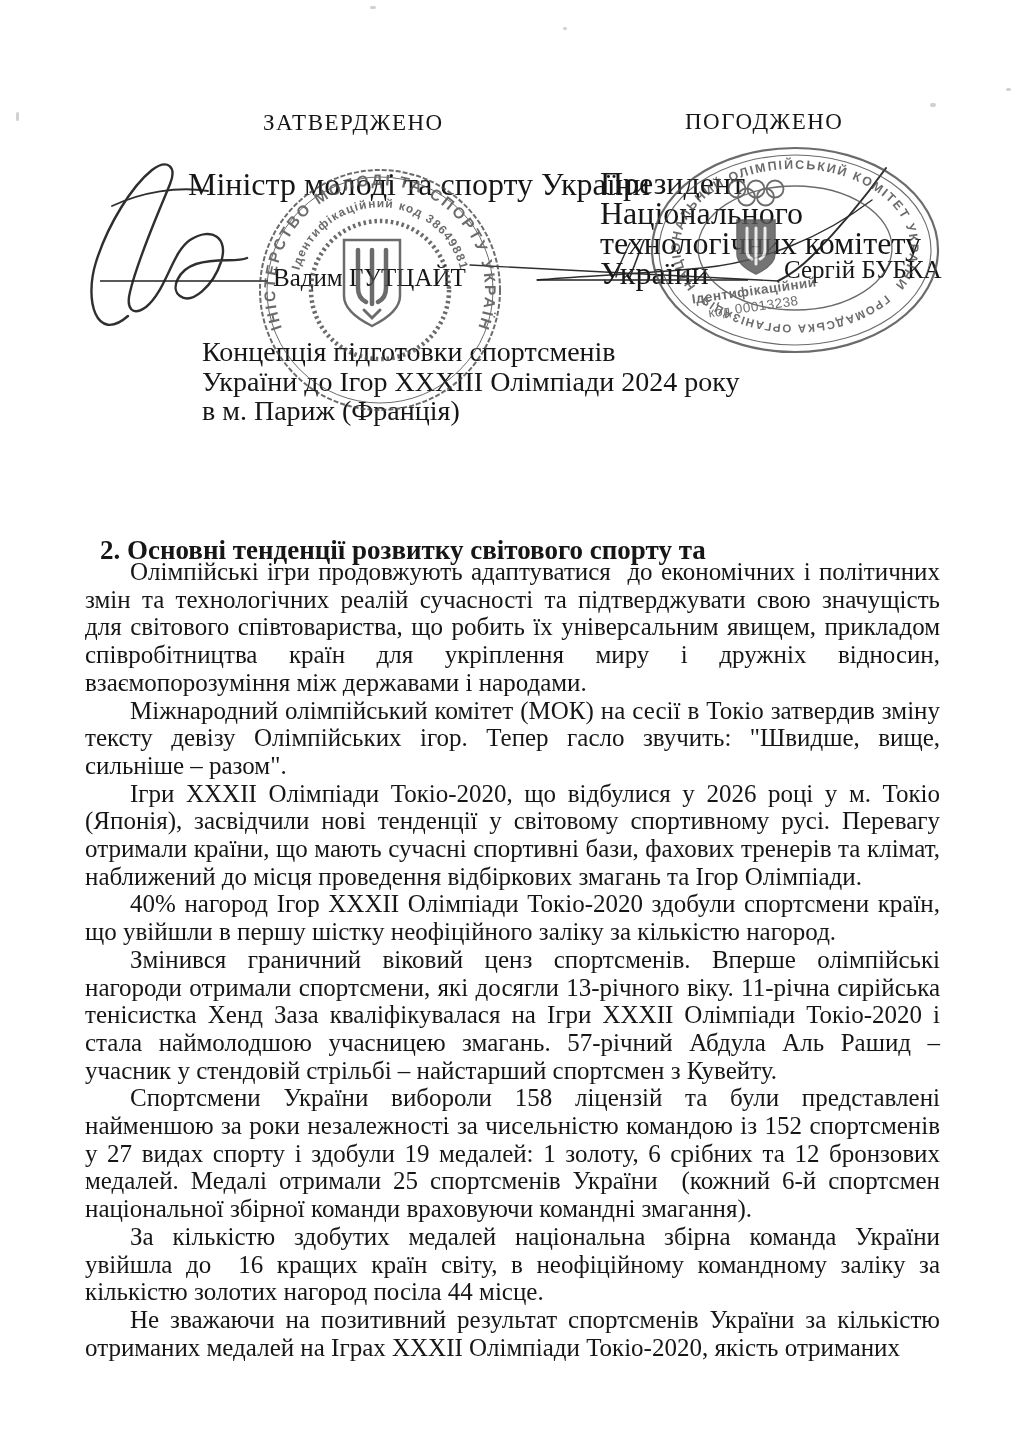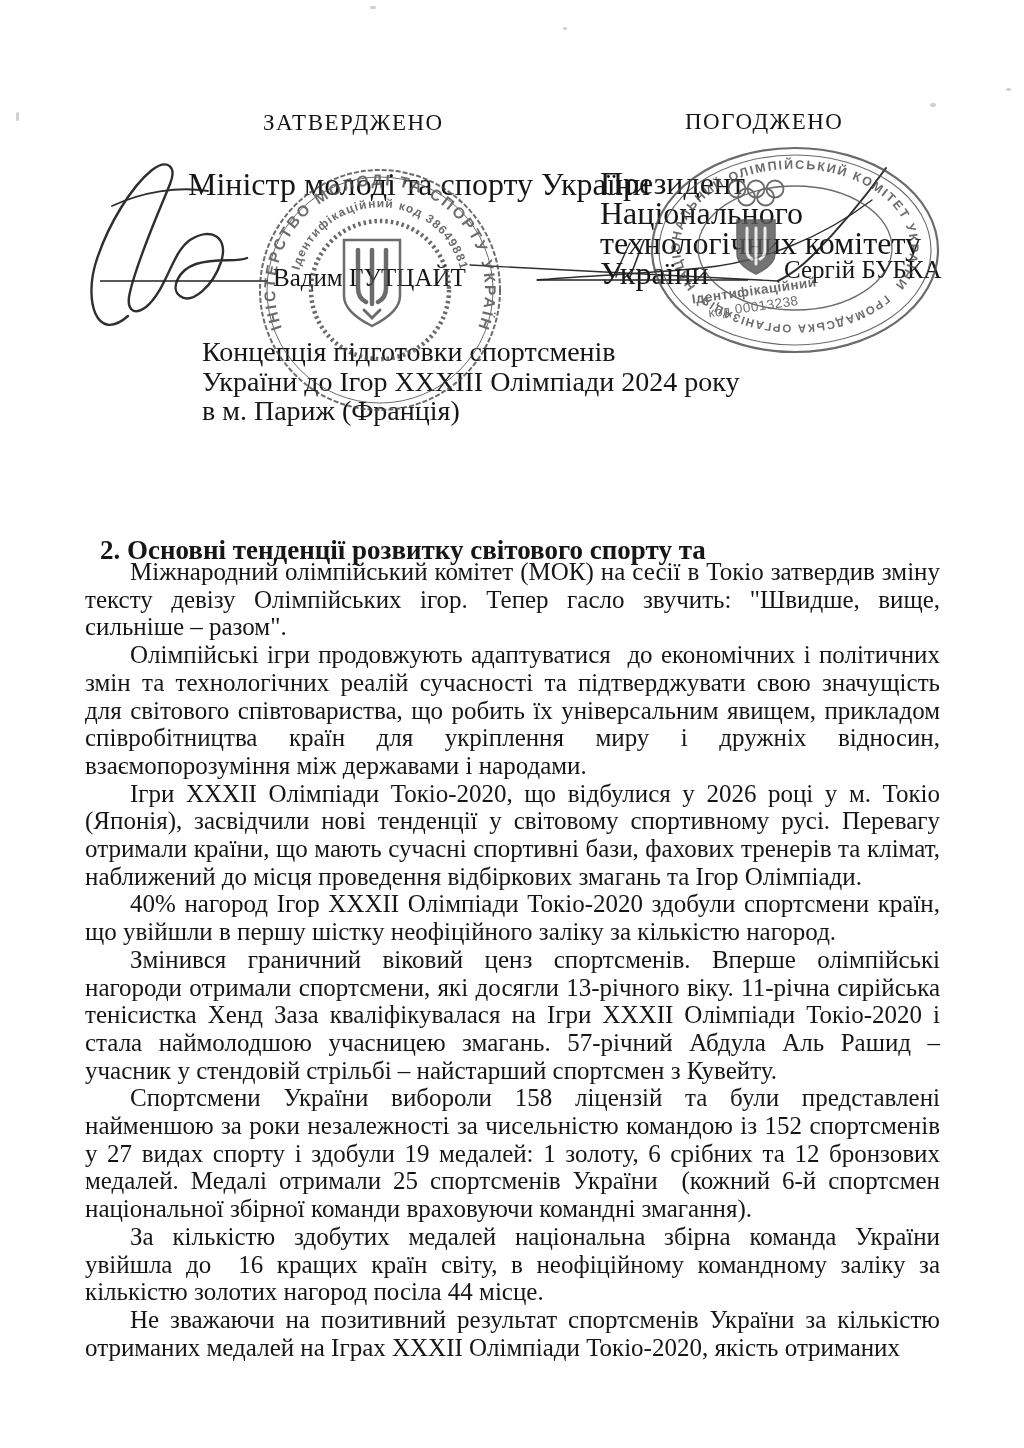--- a/index.html
+++ b/index.html
@@ -43,22 +43,22 @@
   <div>Концепція підготовки спортсменів</div>
   <div>України до Ігор XXXIII Олімпіади 2024 року</div>
   <div>в м. Париж (Франція)</div>
 </div>
 
 <div class="abs sec-heading ctr" style="left:100px;top:474px;width:855px;">
   <div>2. Основні тенденції розвитку світового спорту та</div>
 </div>
 
 <div class="abs body-text" style="left:85px;top:558px;">
+    <p>Олімпійські ігри продовжують адаптуватися  до економічних і політичних змін та технологічних реалій сучасності та підтверджувати свою значущість для світового співтовариства, що робить їх універсальним явищем, прикладом співробітництва країн для укріплення миру і дружніх відносин, взаємопорозуміння між державами і народами.</p>
     <p>Міжнародний олімпійський комітет (МОК) на сесії в Токіо затвердив зміну тексту девізу Олімпійських ігор. Тепер гасло звучить: "Швидше, вище, сильніше – разом".</p>
-    <p>Олімпійські ігри продовжують адаптуватися  до економічних і політичних змін та технологічних реалій сучасності та підтверджувати свою значущість для світового співтовариства, що робить їх універсальним явищем, прикладом співробітництва країн для укріплення миру і дружніх відносин, взаємопорозуміння між державами і народами.</p>
     <p>Ігри XXXII Олімпіади Токіо-2020, що відбулися у 2026 році у м. Токіо (Японія), засвідчили нові тенденції у світовому спортивному русі. Перевагу отримали країни, що мають сучасні спортивні бази, фахових тренерів та клімат, наближений до місця проведення відбіркових змагань та Ігор Олімпіади.</p>
     <p>40% нагород Ігор XXXII Олімпіади Токіо-2020 здобули спортсмени країн, що увійшли в першу шістку неофіційного заліку за кількістю нагород.</p>
     <p>Змінився граничний віковий ценз спортсменів. Вперше олімпійські нагороди отримали спортсмени, які досягли 13-річного віку. 11-річна сирійська тенісистка Хенд Заза кваліфікувалася на Ігри XXXII Олімпіади Токіо-2020 і стала наймолодшою учасницею змагань. 57-річний Абдула Аль Рашид – учасник у стендовій стрільбі – найстарший спортсмен з Кувейту.</p>
     <p>Спортсмени України вибороли 158 ліцензій та були представлені найменшою за роки незалежності за чисельністю командою із 152 спортсменів у 27 видах спорту і здобули 19 медалей: 1 золоту, 6 срібних та 12 бронзових медалей. Медалі отримали 25 спортсменів України  (кожний 6-й спортсмен національної збірної команди враховуючи командні змагання).</p>
     <p>За кількістю здобутих медалей національна збірна команда України увійшла до  16 кращих країн світу, в неофіційному командному заліку за кількістю золотих нагород посіла 44 місце.</p>
     <p>Не зважаючи на позитивний результат спортсменів України за кількістю отриманих медалей на Іграх XXXII Олімпіади Токіо-2020, якість отриманих</p>
   </div>
 
 <div class="speck" style="left:370px;top:6px;width:6px;height:3px;"></div>
 <div class="speck" style="left:563px;top:27px;width:4px;height:3px;"></div>

